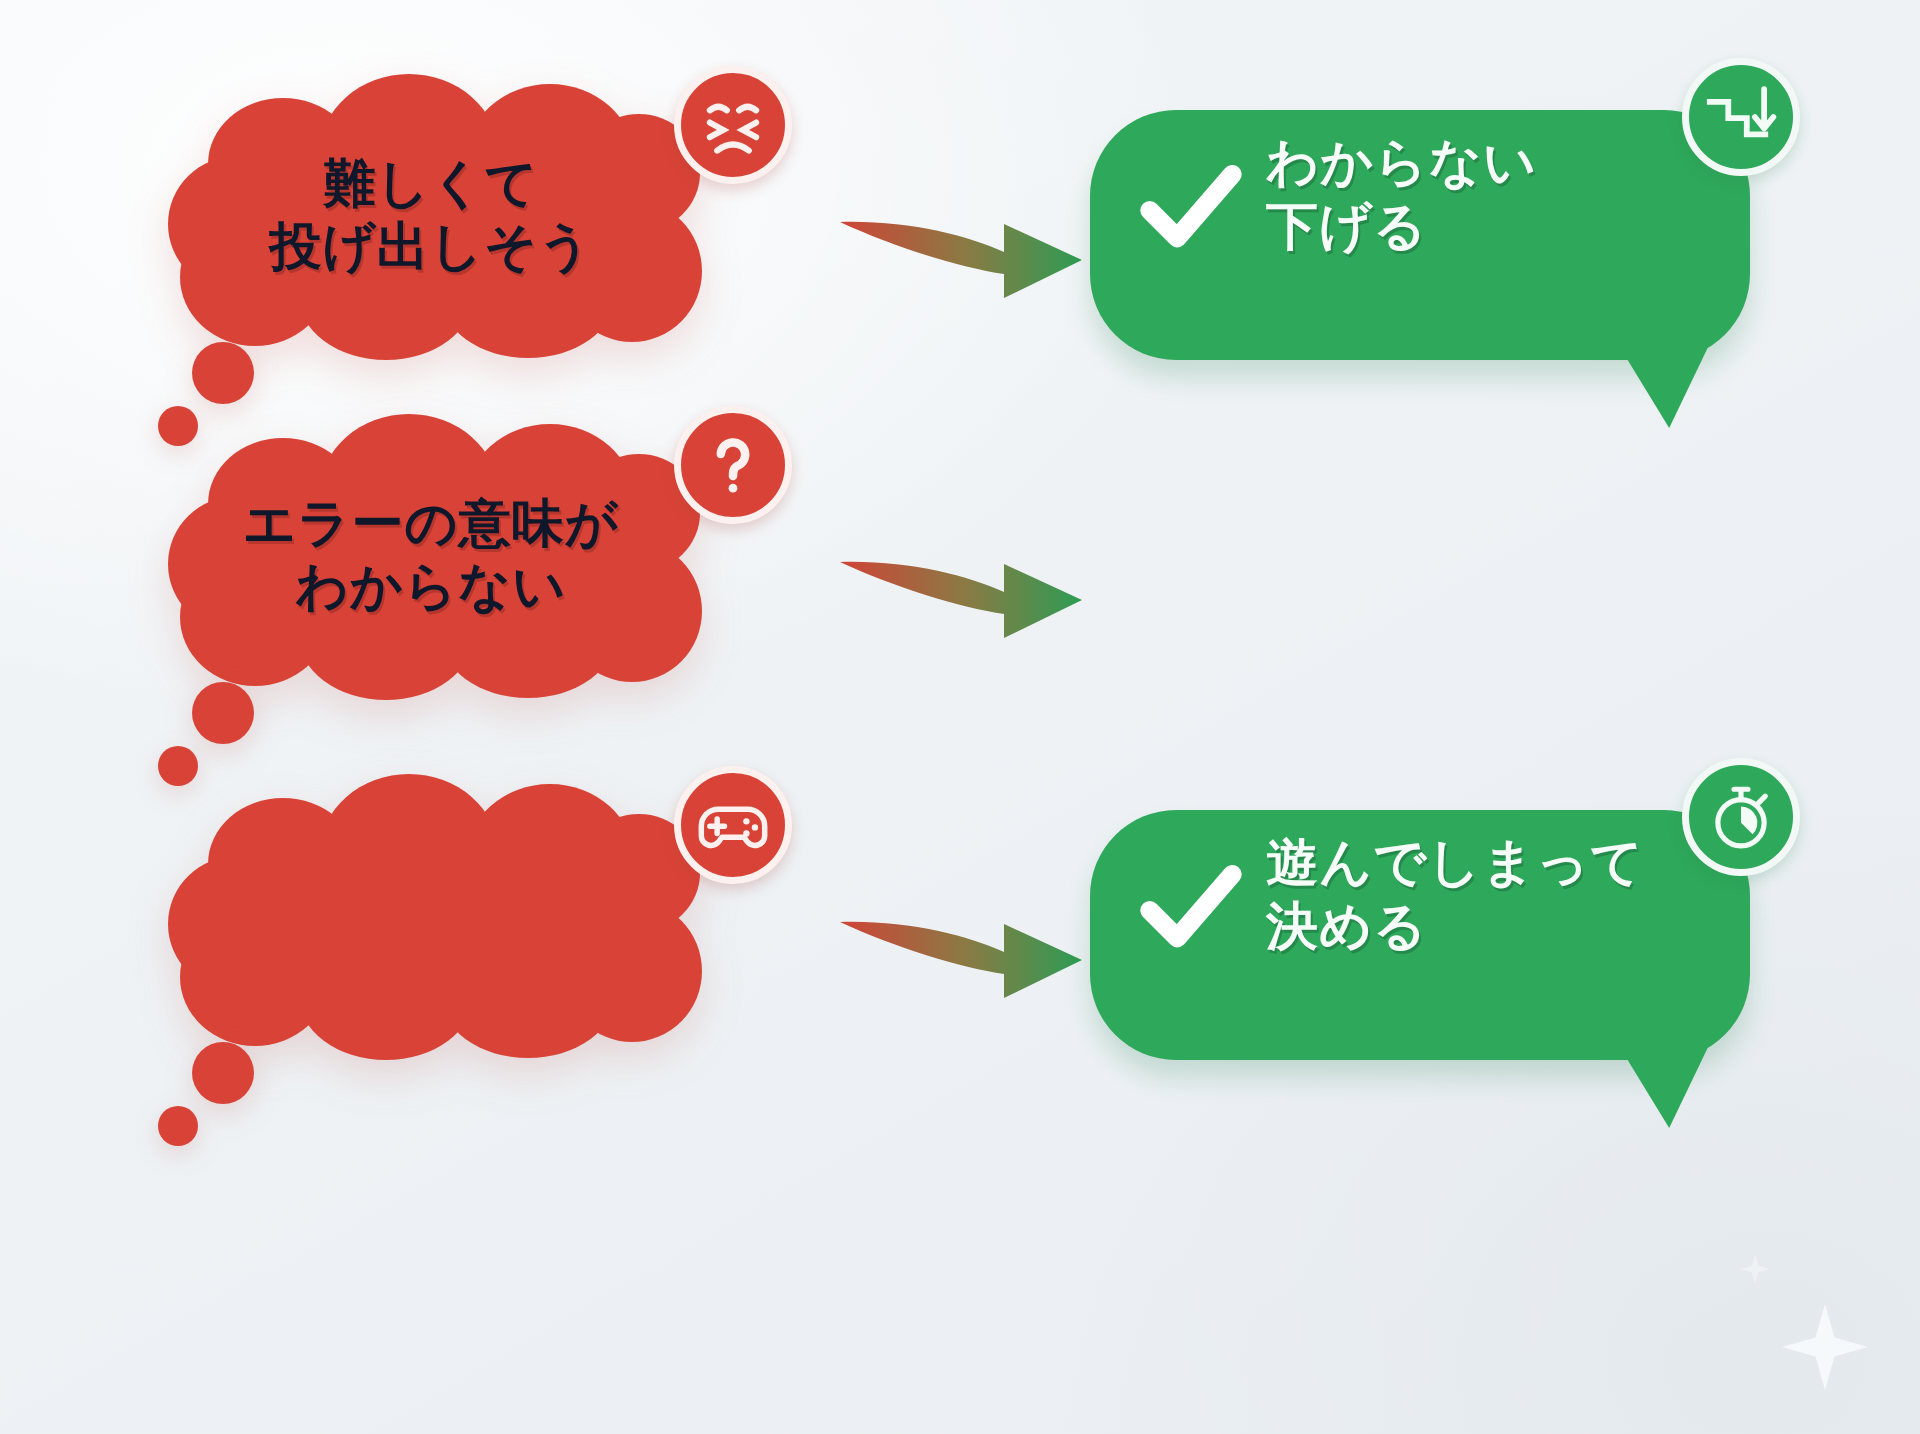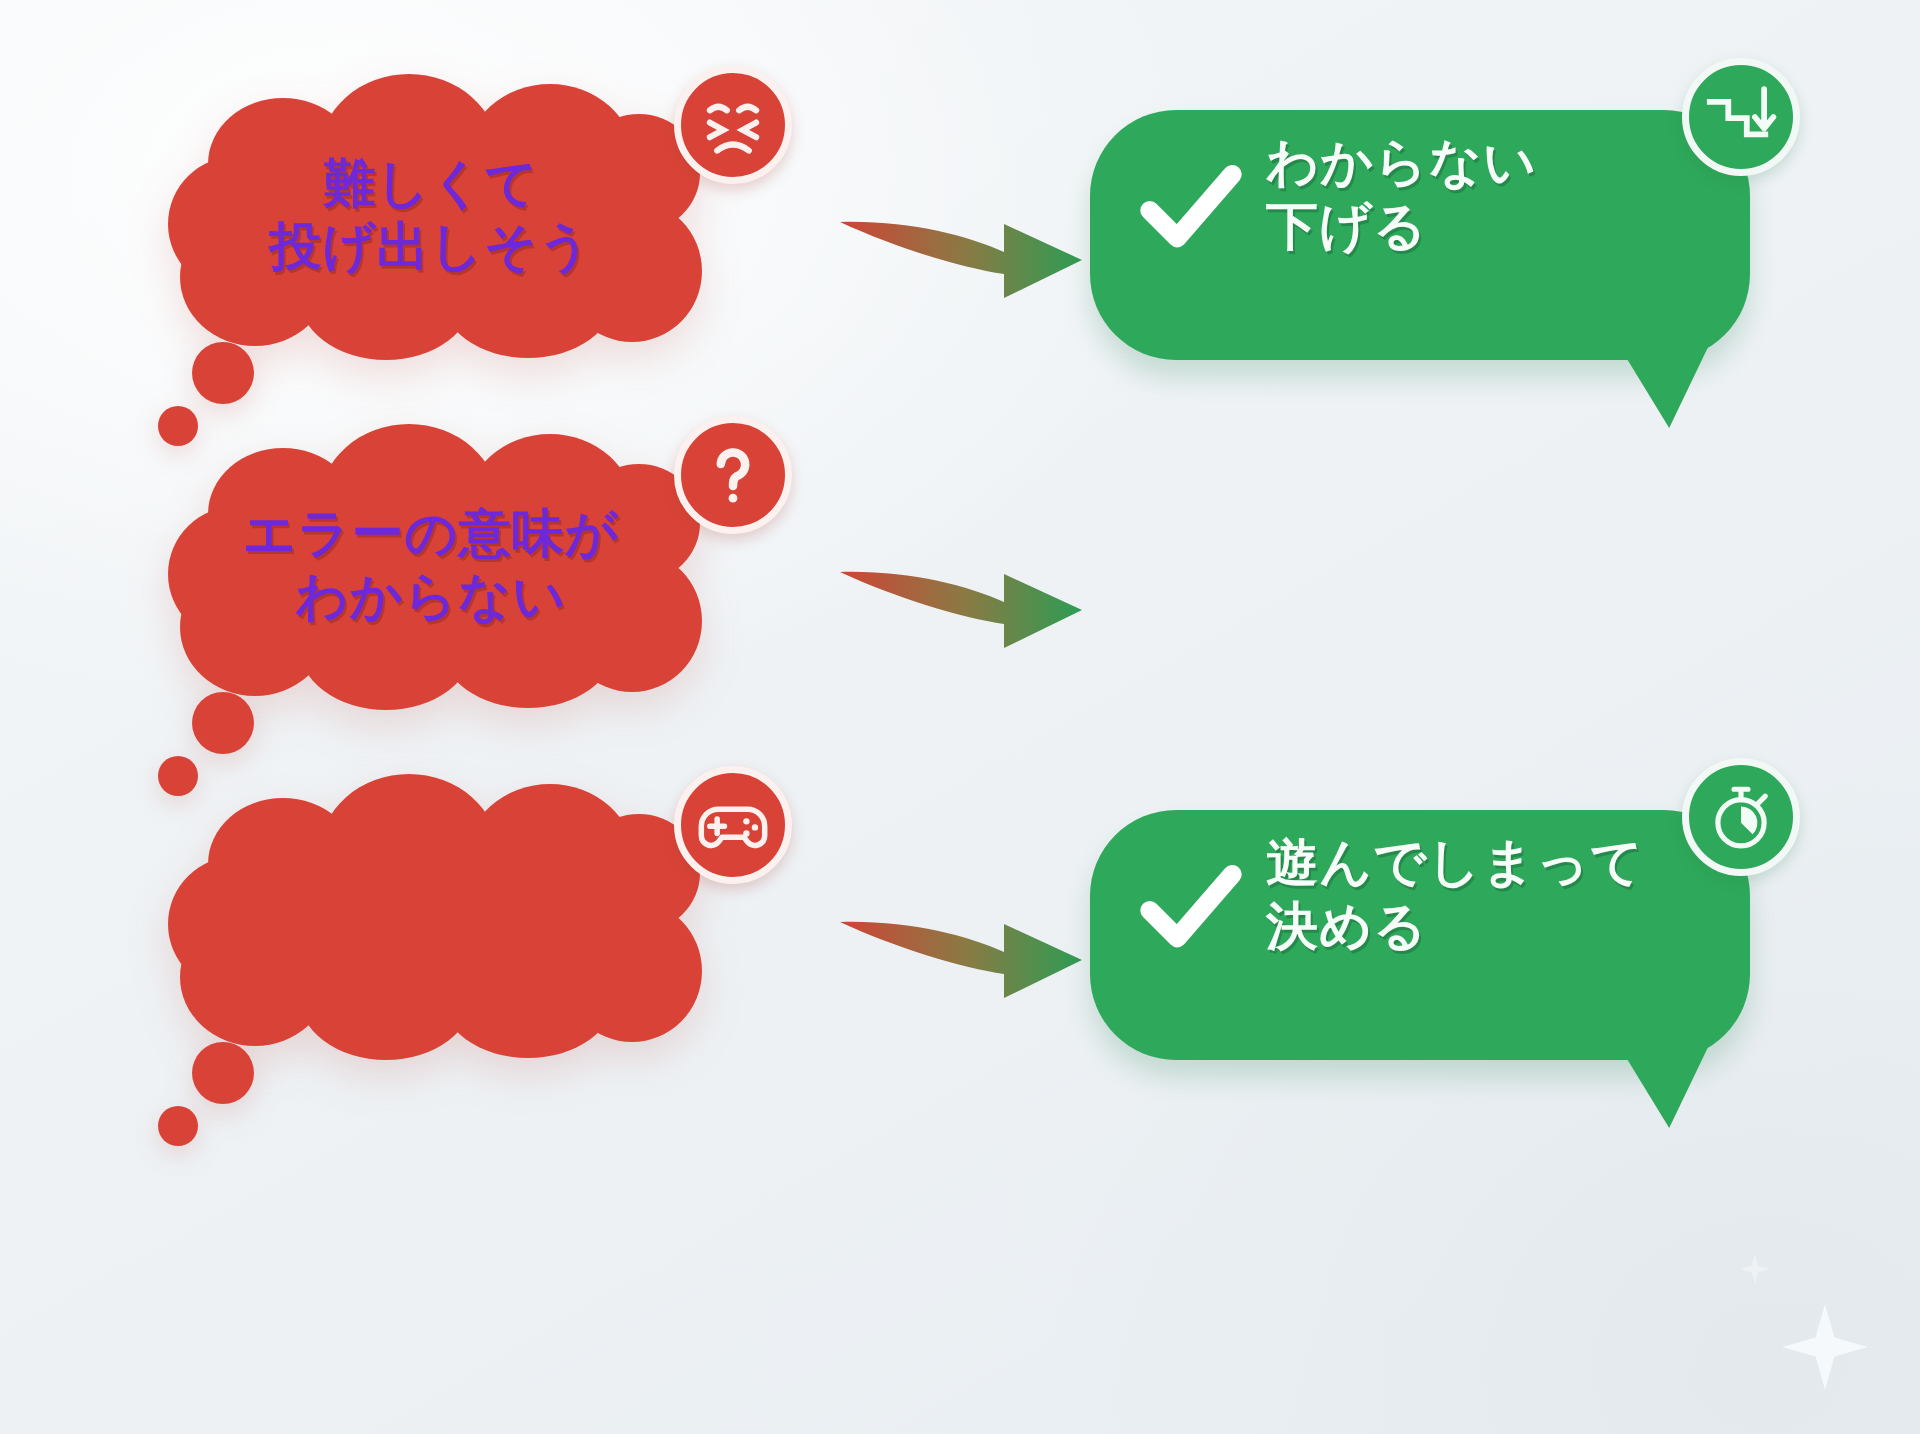--- a/index.html
+++ b/index.html
@@ -22,21 +22,21 @@
     clip-path: polygon(50% 0%, 61% 39%, 100% 50%, 61% 61%, 50% 100%, 39% 61%, 0% 50%, 39% 39%);
     opacity:.95;
     filter: blur(0.4px);
   }
   .sparkle.s1 { right:52px; bottom:44px; }
   .sparkle.s2 { right:150px; bottom:150px; width:30px; height:30px; opacity:.5; }
 
   
   .row { position:absolute; left:0; width:1920px; height:360px; }
   .row.r1 { top:60px; }
-  .row.r2 { top:410px; }
+  .row.r2 { top:400px; }
   .row.r3 { top:760px; }
 
   
   .cloud-wrap { position:absolute; left:150px; top:0; width:560px; height:360px; }
   .cloud {
     position:absolute; left:0; top:20px; width:540px; height:270px;
     filter: drop-shadow(0 16px 20px rgba(190,70,60,0.17));
   }
   .lobe {
     position:absolute; background:#d94337; border-radius:50%;
@@ -56,21 +56,21 @@
   .lobe.m5 { left:412px; top:120px; width:140px; height:142px; }
   
   .tail1 { position:absolute; left:42px;  top:282px; width:62px; height:62px; background:#d94337; border-radius:50%;
            filter: drop-shadow(0 10px 14px rgba(190,70,60,0.18)); }
   .tail2 { position:absolute; left:8px;   top:346px; width:40px; height:40px; background:#d94337; border-radius:50%;
            filter: drop-shadow(0 8px 12px rgba(190,70,60,0.18)); }
 
   .cloud-text {
     position:absolute; left:46px; top:92px; width:470px;
     z-index:6;
-    color:#6d28d9;
+    color:#0f172a;
     font-size:52px; font-weight:bold; line-height:1.22;
     letter-spacing:1px;
     text-align:center;
     text-shadow: 2px 3px 0 rgba(140,40,34,0.45);
     white-space:pre-line;
   }
 
   
   .badge {
     position:absolute; z-index:8;

